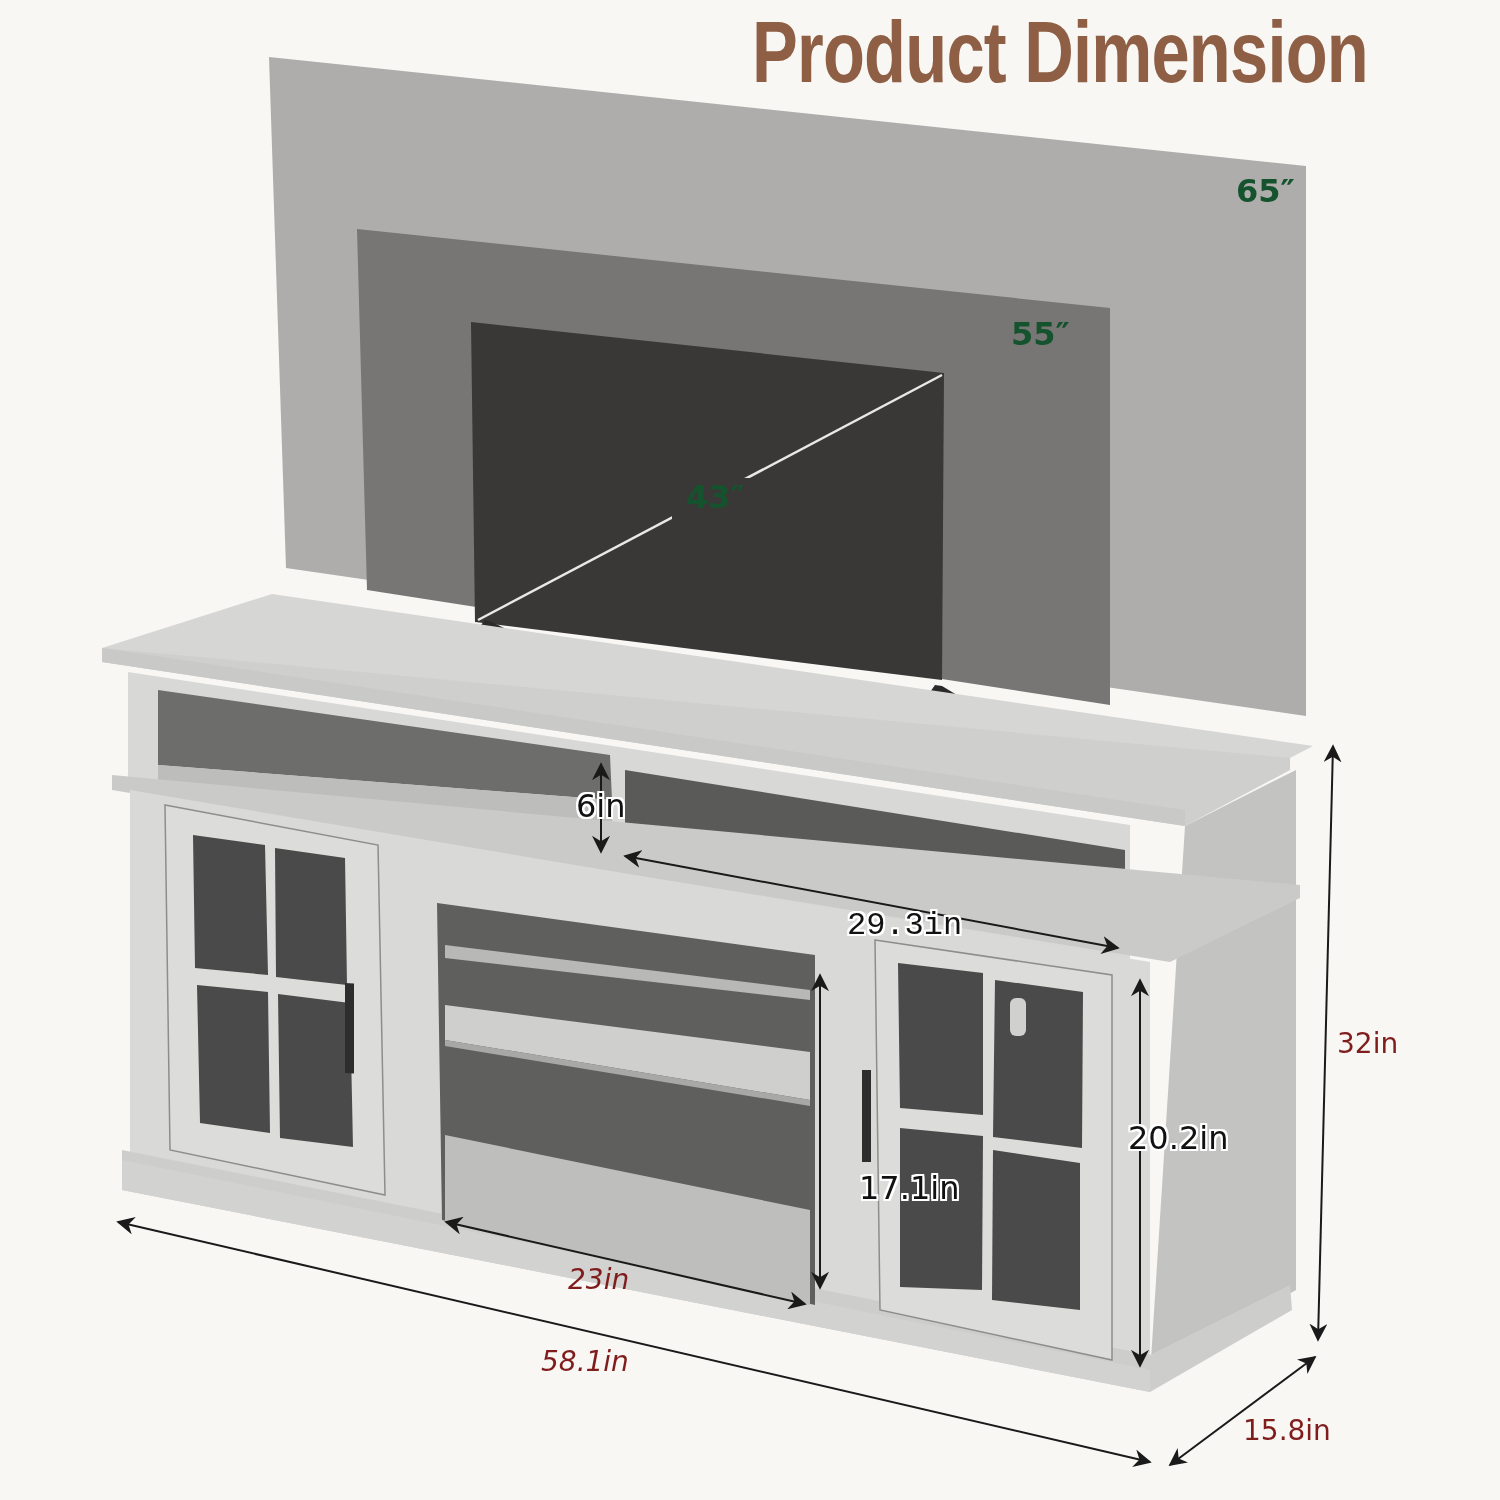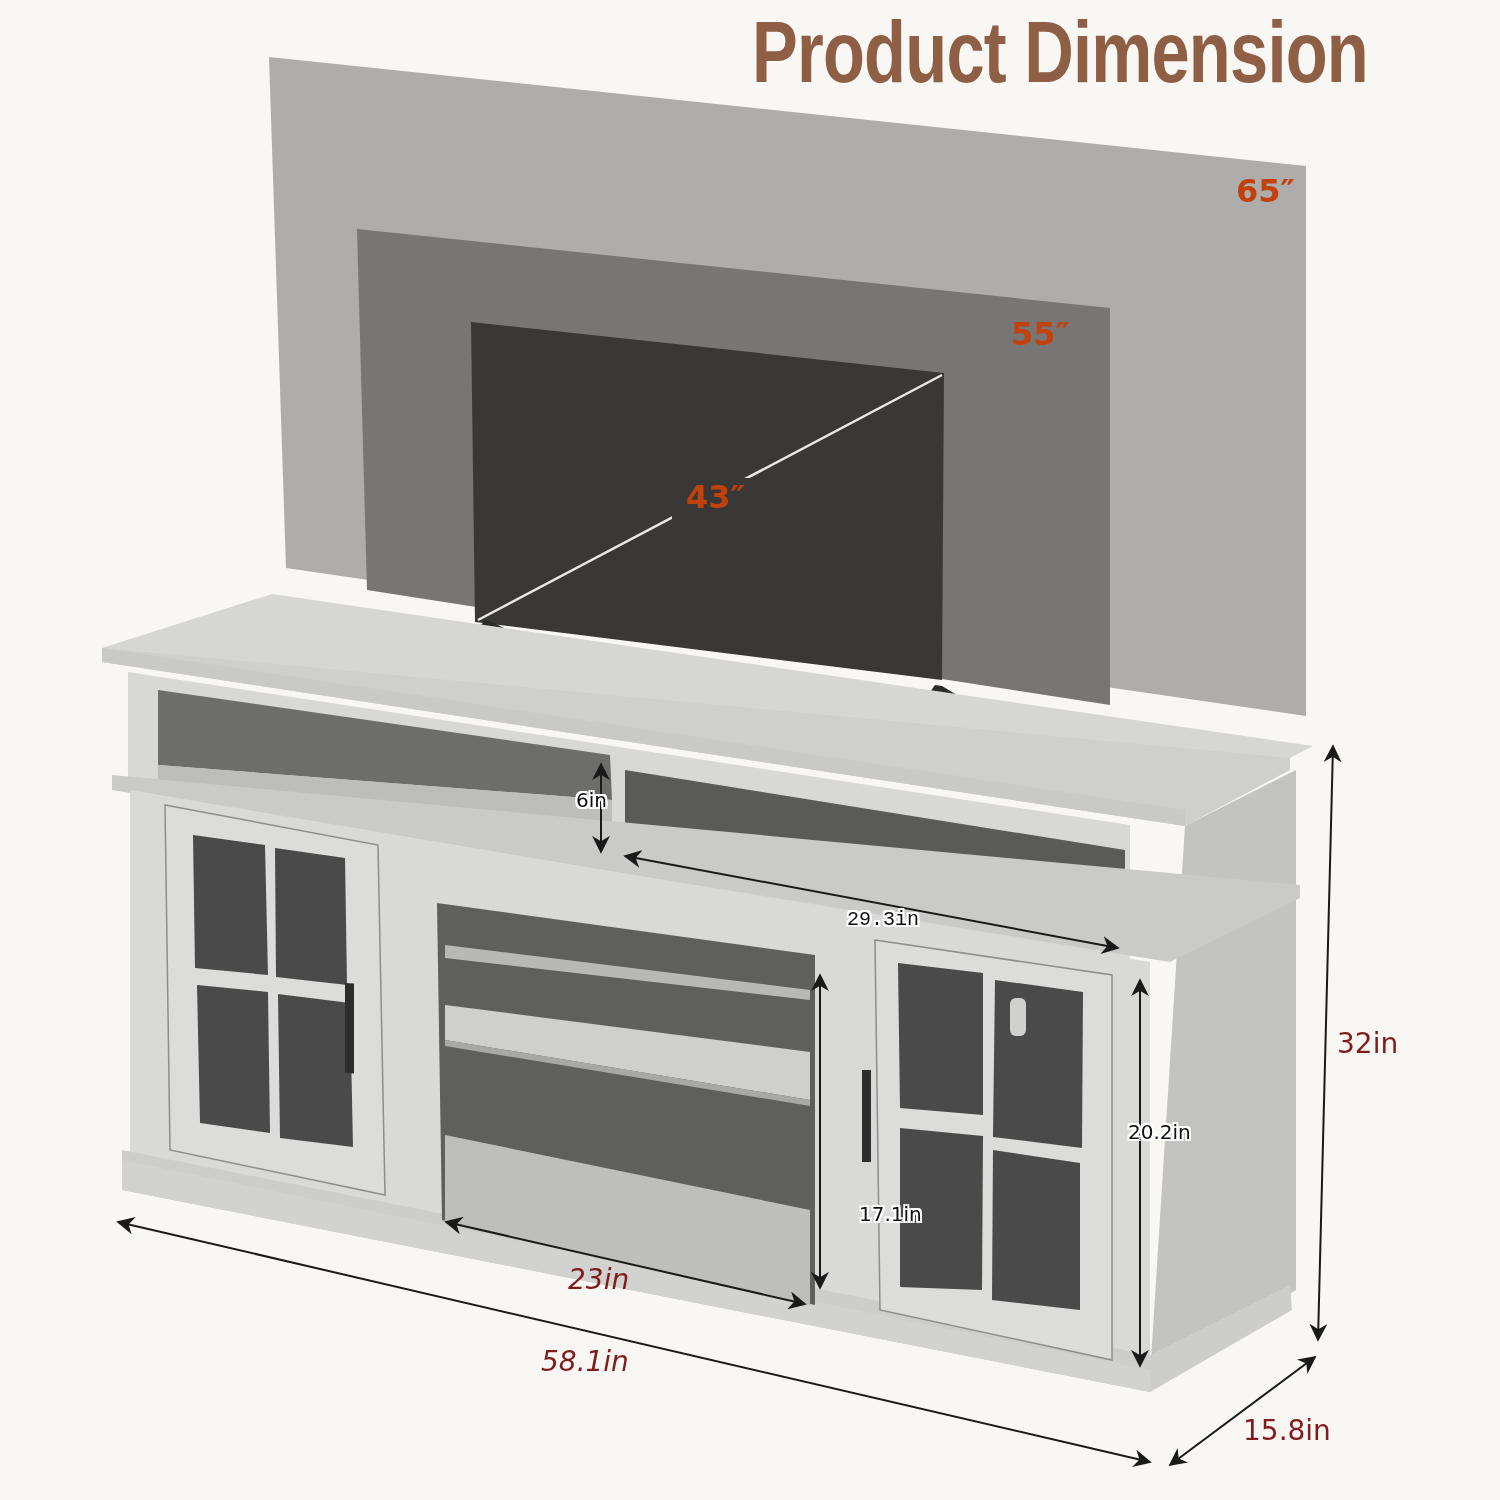--- a/index.html
+++ b/index.html
@@ -1,22 +1,22 @@
 <!DOCTYPE html>
 <html><head>
 <meta charset="utf-8">
 <style>
   html, body { margin: 0; padding: 0; }
   body { width: 1500px; height: 1500px; background: #f8f7f4; overflow: hidden; position: relative; font-family: "DejaVu Sans", sans-serif; }
   .title { position: absolute; left: 752px; top: 8px; font-family: "Liberation Sans", sans-serif; font-weight: 700; font-size: 88px; color: #8e5f45; letter-spacing: -1px; transform: scaleX(0.78); transform-origin: left top; white-space: nowrap; line-height: 1; }
   svg { position: absolute; left: 0; top: 0; }
   .lbl { position: absolute; font-family: "DejaVu Sans", sans-serif; white-space: nowrap; line-height: 1; }
-  .tv-lbl { color: #c2410c; font-size: 32px; font-weight: 600; }
+  .tv-lbl { color: #14532d; font-size: 32px; font-weight: 600; }
   .dim { color: #7f1d1d; font-size: 28px; }
-  .dim-outline { color: #111; font-size: 20px; text-shadow: -2px -2px 0 #fff, 2px -2px 0 #fff, -2px 2px 0 #fff, 2px 2px 0 #fff, 0 2px 0 #fff, 0 -2px 0 #fff, 2px 0 0 #fff, -2px 0 0 #fff; padding-left: 35px; }
+  .dim-outline { color: #111; font-size: 32px; text-shadow: -2px -2px 0 #fff, 2px -2px 0 #fff, -2px 2px 0 #fff, 2px 2px 0 #fff, 0 2px 0 #fff, 0 -2px 0 #fff, 2px 0 0 #fff, -2px 0 0 #fff; padding-left: 35px; }
 </style>
 </head>
 <body>
 
 <div class="title">Product Dimension</div>
 
 <svg width="1500" height="1500" viewBox="0 0 1500 1500">
   <defs>
     <marker id="ah" viewBox="0 0 10 10" refX="9" refY="5" markerWidth="9" markerHeight="9" orient="auto-start-reverse">
       <path d="M0,0 L10,5 L0,10 L3,5 z" fill="#1a1a1a"></path>
@@ -92,18 +92,18 @@
     <line x1="1170" y1="1465" x2="1315" y2="1357" marker-start="url(#ah)" marker-end="url(#ah)"></line>
   </g>
 </svg>
 
 <div class="lbl tv-lbl" style="left:1236px; top:175px;">65″</div>
 <div class="lbl tv-lbl" style="left:1011px; top:318px;">55″</div>
 <div class="lbl tv-lbl" style="left:686px; top:481px;">43″</div>
 
 <div class="lbl dim-outline" style="left:541px; top:790px;">6in</div>
 <div class="lbl dim-outline" style="left:812px; top:910px;font-family:Liberation Mono, monospace;">29.3in</div>
-<div class="lbl dim-outline" style="left:824px; top:1172px;margin-top:32px;">17.1in</div>
+<div class="lbl dim-outline" style="left:824px; top:1172px;">17.1in</div>
 <div class="lbl dim" style="left:568px; top:1266px;font-style:italic;">23in</div>
 <div class="lbl dim-outline" style="left:1093px; top:1122px;">20.2in</div>
 <div class="lbl dim" style="left:1337px; top:1030px;">32in</div>
 <div class="lbl dim" style="left:541px; top:1348px;font-style:italic;">58.1in</div>
 <div class="lbl dim" style="left:1243px; top:1417px;">15.8in</div>
 
 </body></html>

